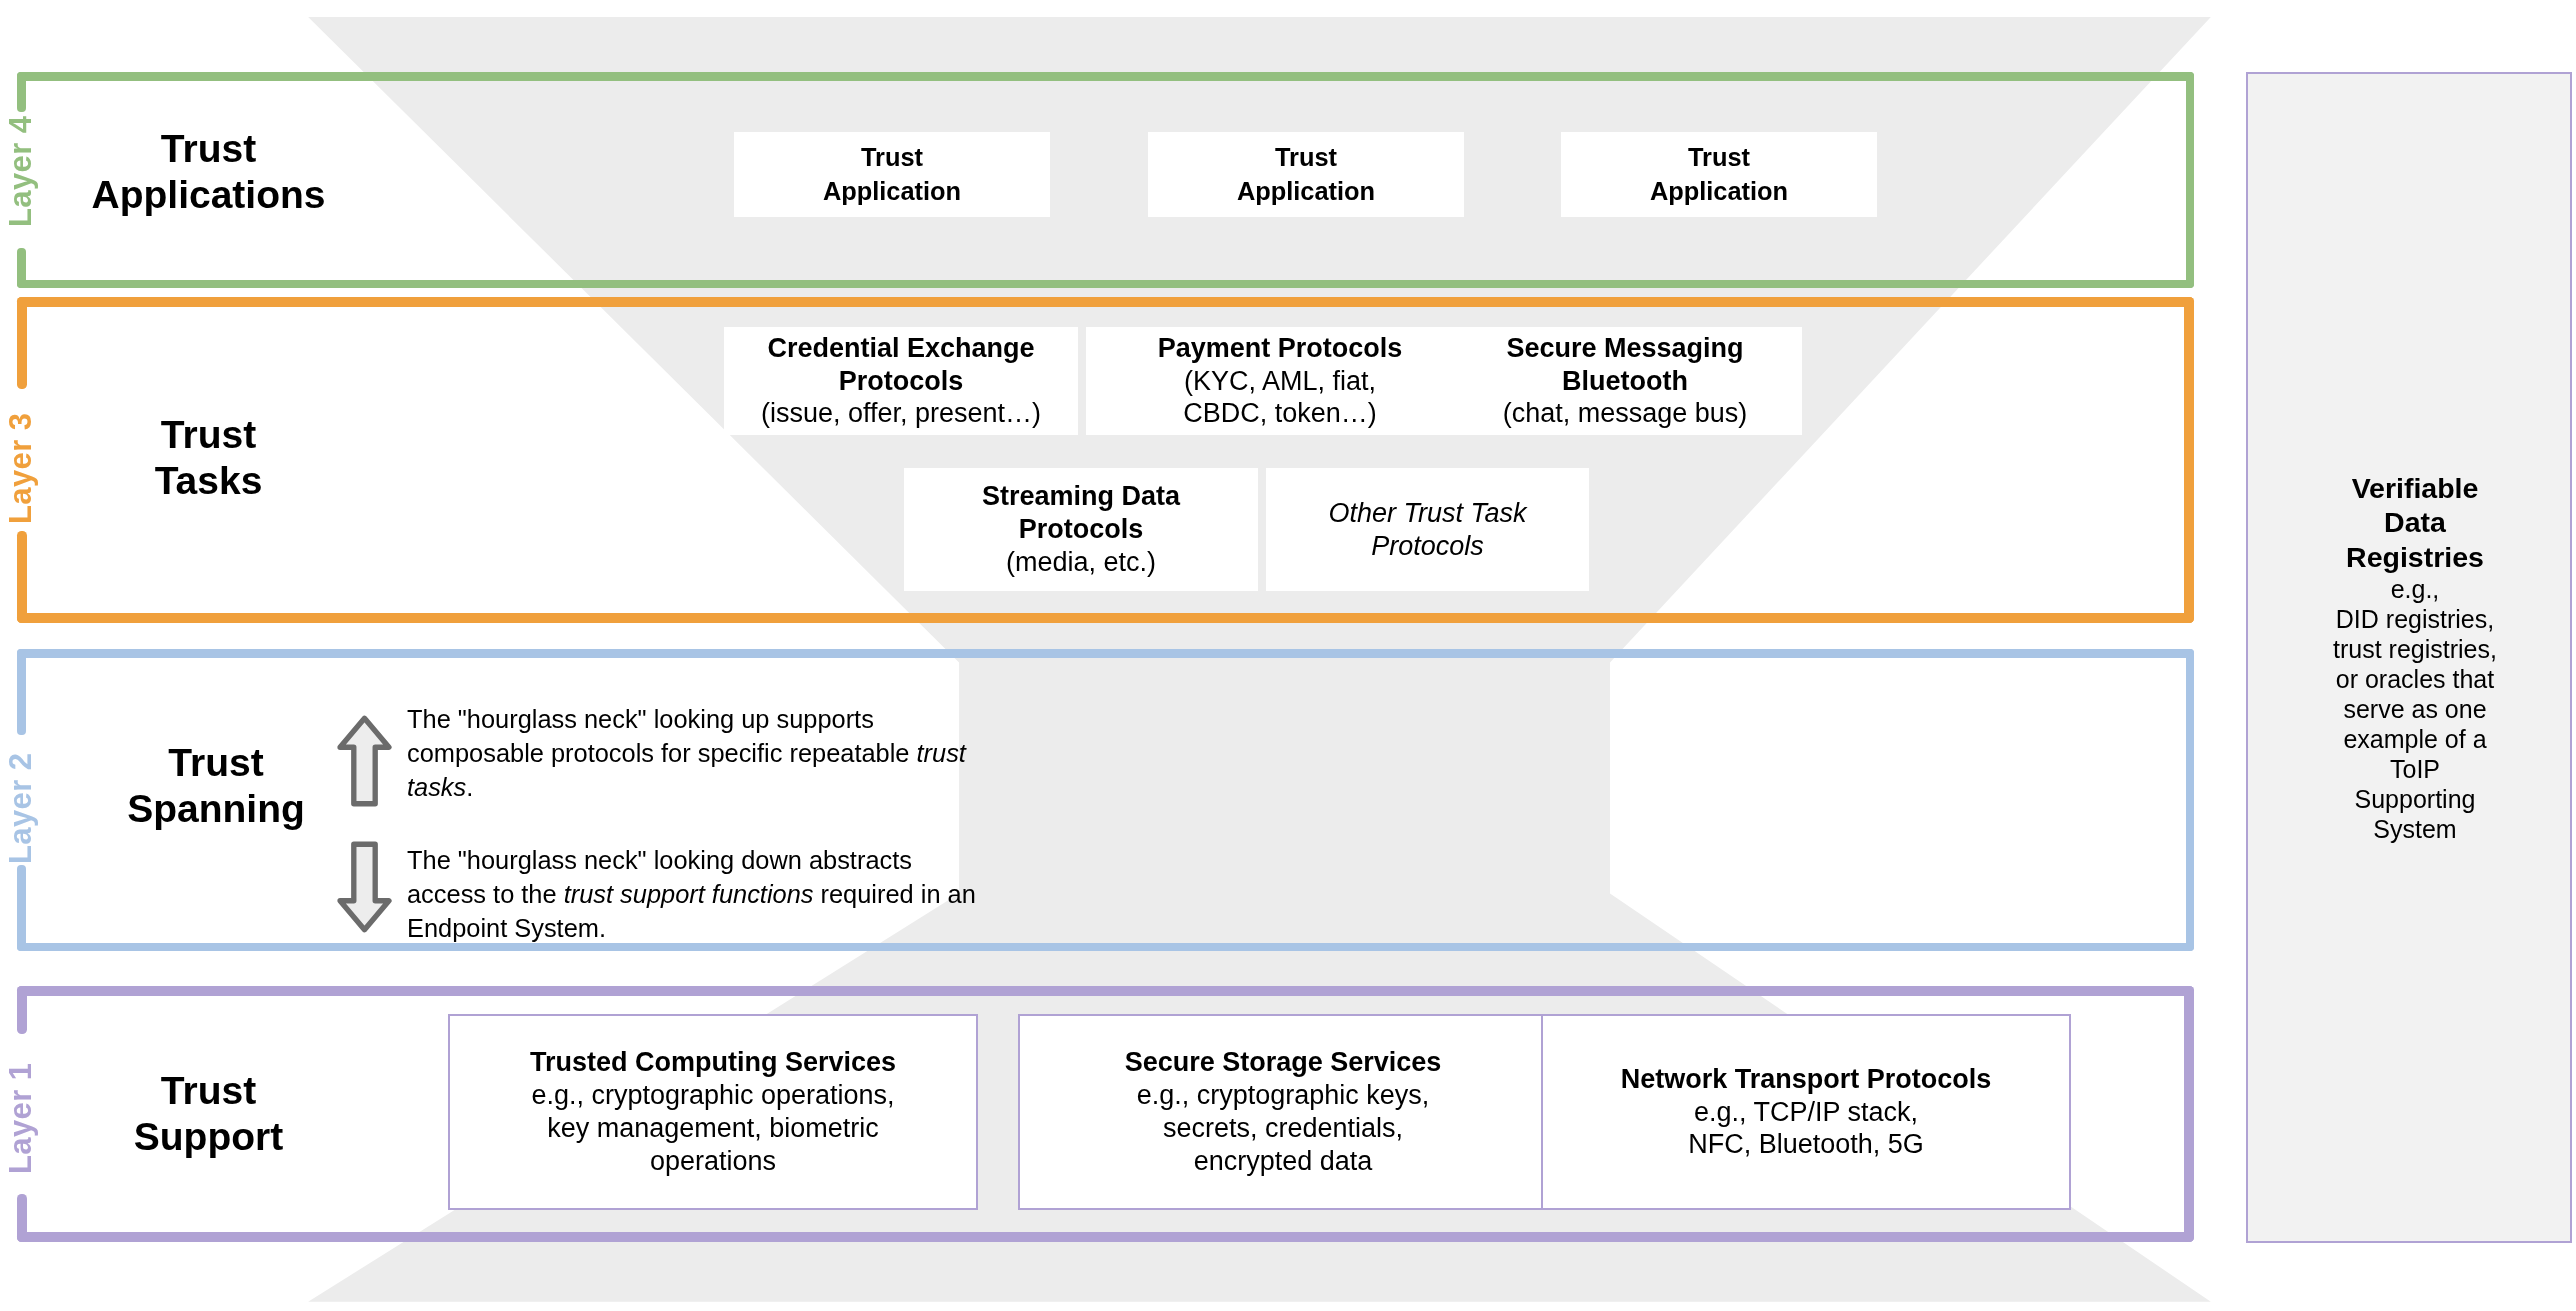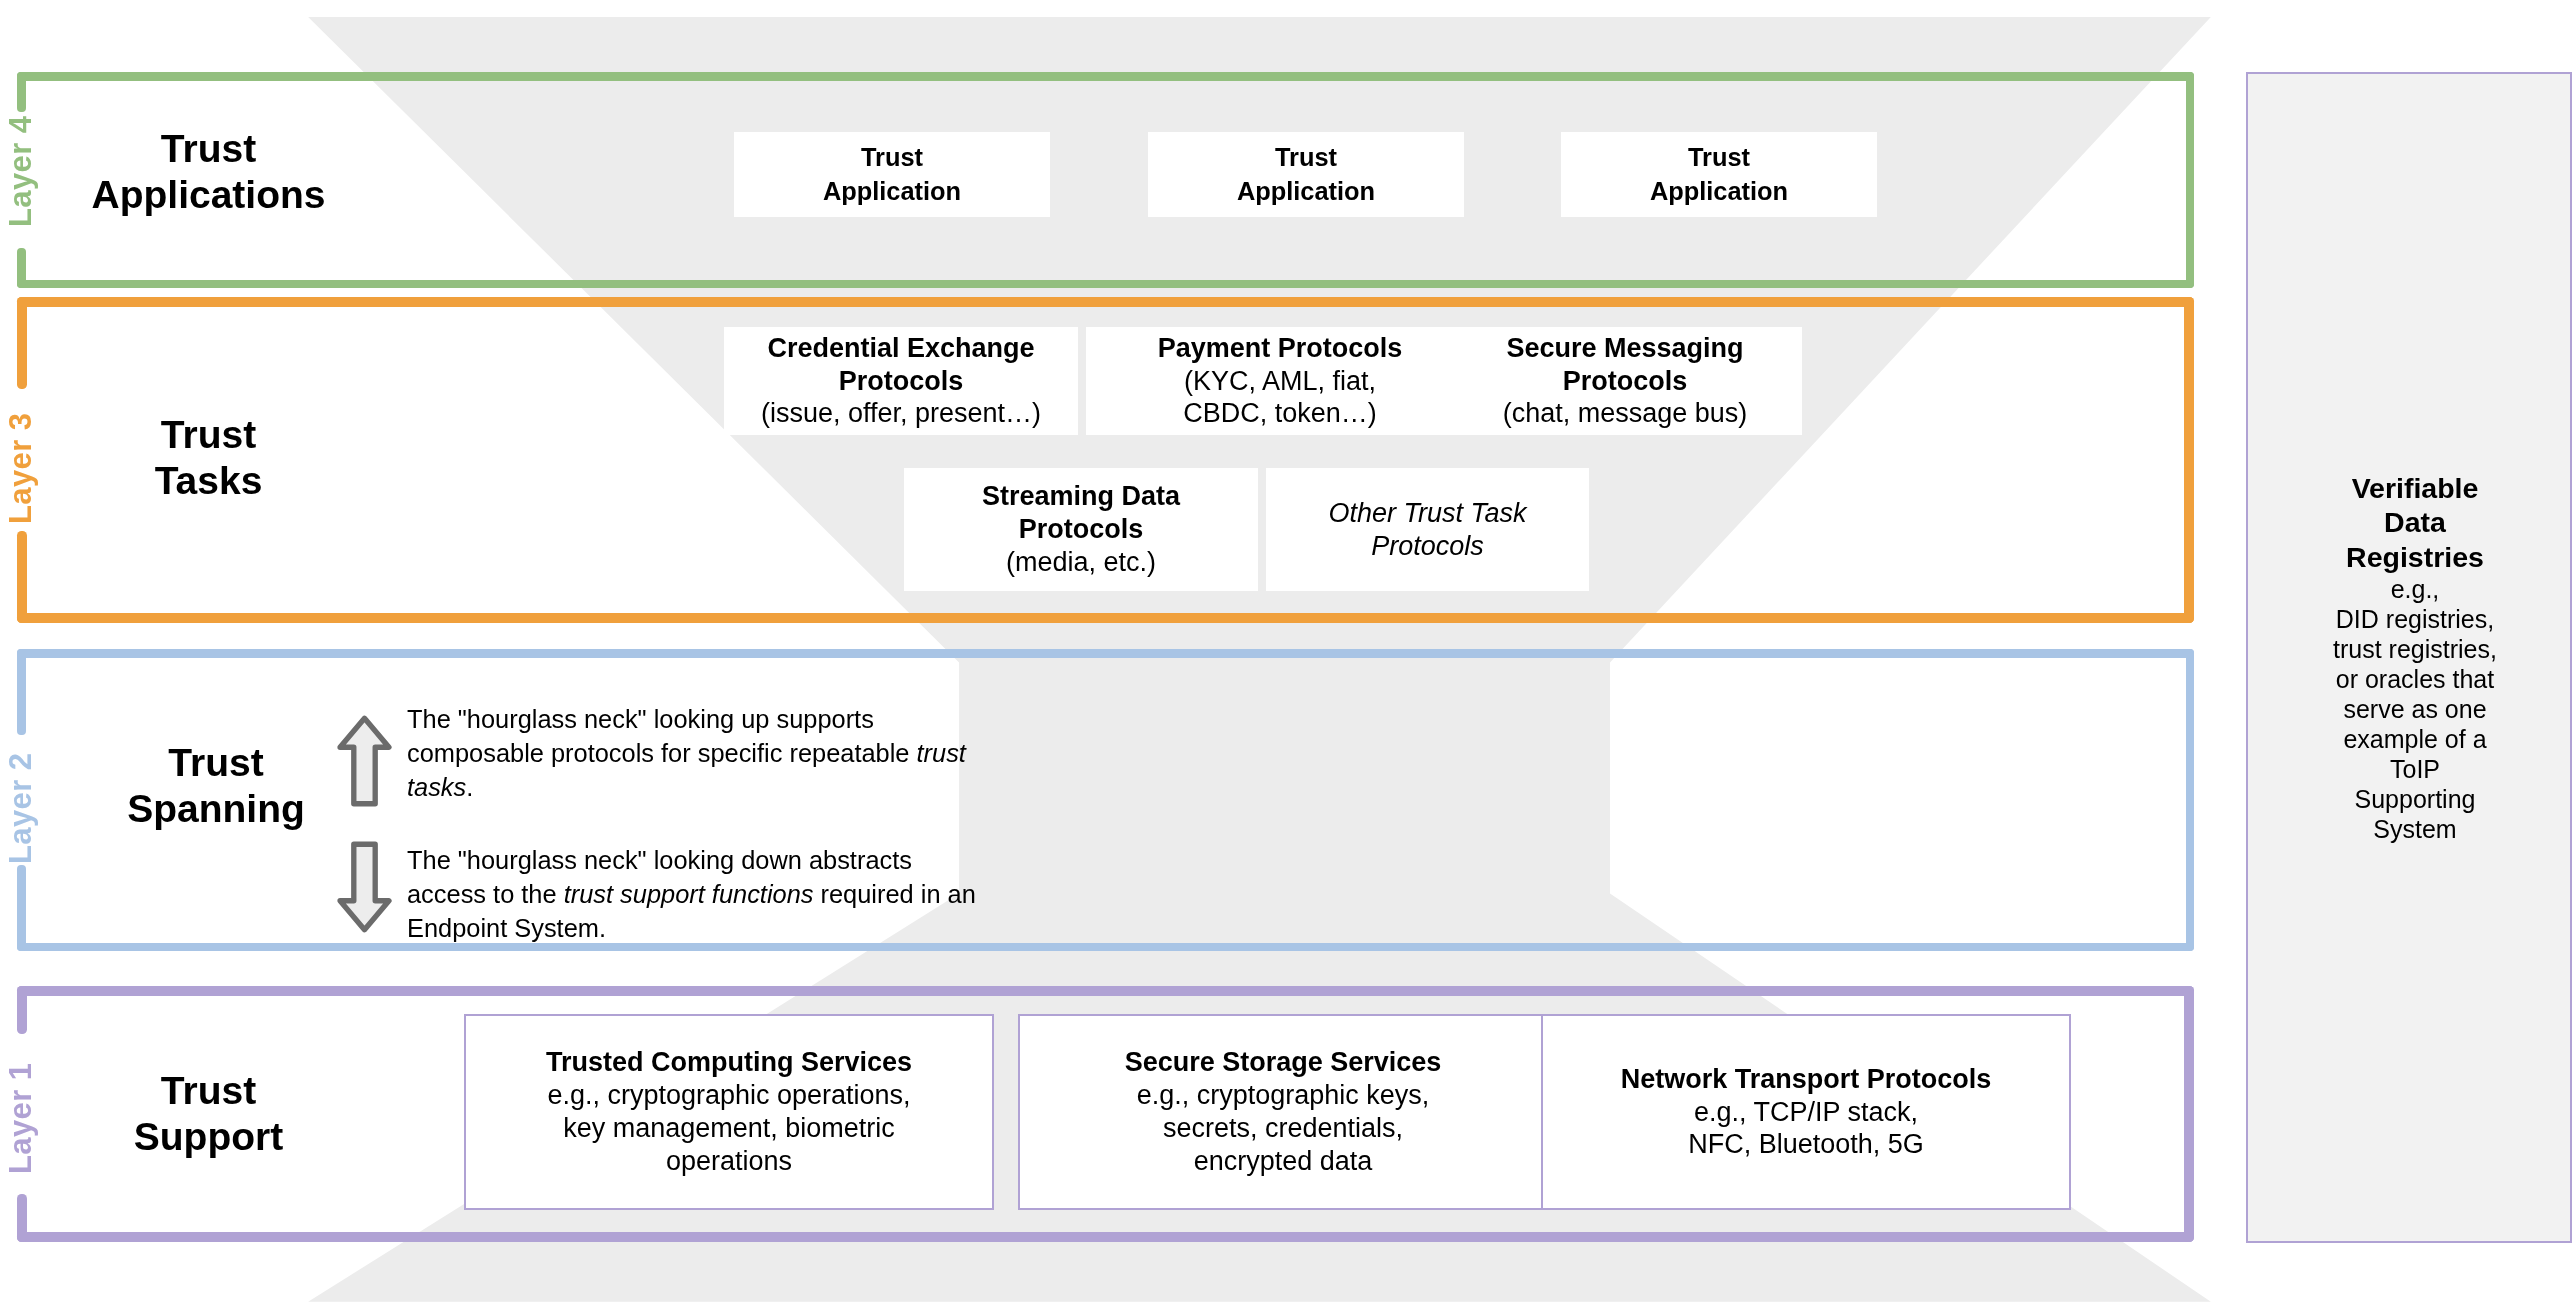--- a/index.html
+++ b/index.html
@@ -95,21 +95,21 @@
 Protocols</div>
     <div class="s">(issue, offer, present…)</div>
   </div>
   <div class="box" style="left:1086px;top:327px;width:388px;height:108px;">
     <div class="t">Payment Protocols</div>
     <div class="s">(KYC, AML, fiat,
 CBDC, token…)</div>
   </div>
   <div class="box" style="left:1448px;top:327px;width:354px;height:108px;">
     <div class="t">Secure Messaging
-Protocols</div>
+Bluetooth</div>
     <div class="s">(chat, message bus)</div>
   </div>
   <div class="box" style="left:904px;top:468px;width:354px;height:123px;">
     <div class="t">Streaming Data
 Protocols</div>
     <div class="s">(media, etc.)</div>
   </div>
   <div class="box" style="left:1266px;top:468px;width:323px;height:123px;">
     <div class="i">Other Trust Task
 Protocols</div>
@@ -147,21 +147,21 @@
     <div class="frame-edge" style="left:0;bottom:0;width:2177px;height:10px;background:#b0a2d4;border-radius:4.6px;"></div>
     <div class="frame-edge" style="right:0;top:0;width:10px;height:256px;background:#b0a2d4;border-radius:4.6px;"></div>
     <div class="frame-edge" style="left:0;top:0;width:10px;height:48px;background:#b0a2d4;border-radius:4.6px;"></div>
     <div class="frame-edge" style="left:0;bottom:0;width:10px;height:48px;background:#b0a2d4;border-radius:4.6px;"></div>
   </div>
   <div class="lbl-vert" style="left:-25px;top:1110px;width:92px;text-align:center;color:#b0a2d4;
               transform:rotate(-90deg);">Layer 1</div>
   <div class="layer-title" style="left:85px;top:1068px;width:247px;">Trust
 Support</div>
 
-  <div class="box" style="left:464px;top:1014px;width:530px;height:196px;border:2.3px solid #b0a2d4;">
+  <div class="box" style="left:448px;top:1014px;width:530px;height:196px;border:2.3px solid #b0a2d4;">
     <div class="t">Trusted Computing Services</div>
     <div class="s">e.g., cryptographic operations,
 key management, biometric
 operations</div>
   </div>
   <div class="box" style="left:1018px;top:1014px;width:530px;height:196px;border:2.3px solid #b0a2d4;">
     <div class="t">Secure Storage Services</div>
     <div class="s">e.g., cryptographic keys,
 secrets, credentials,
 encrypted data</div>

